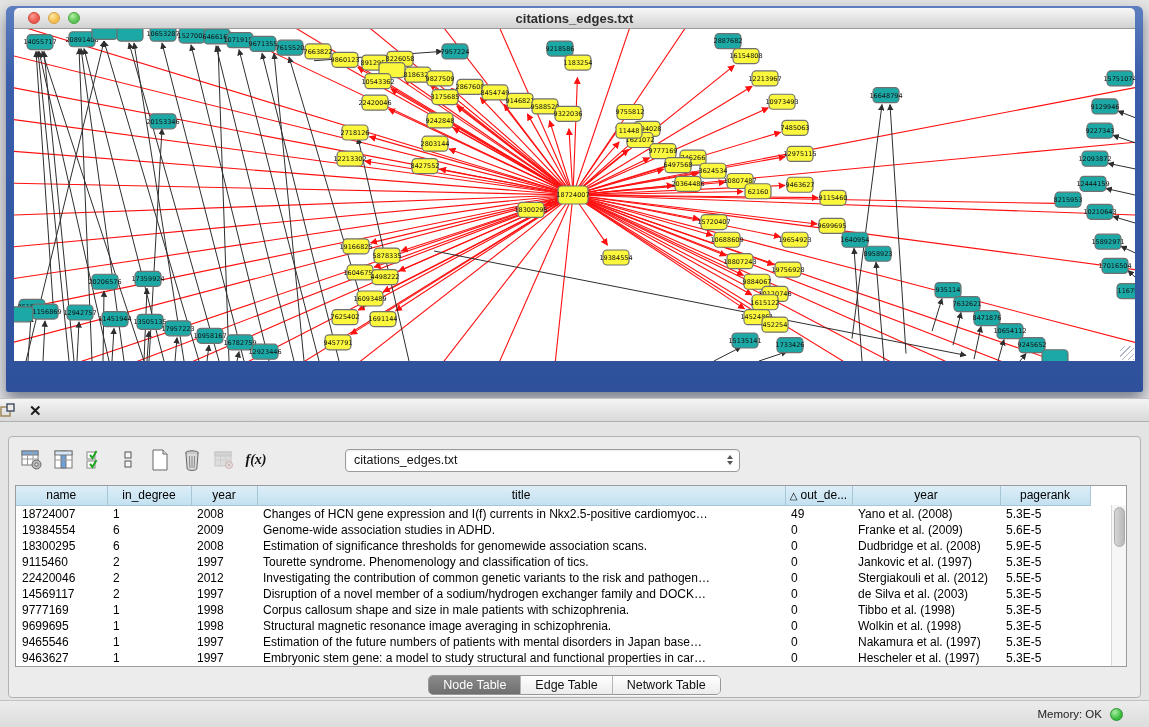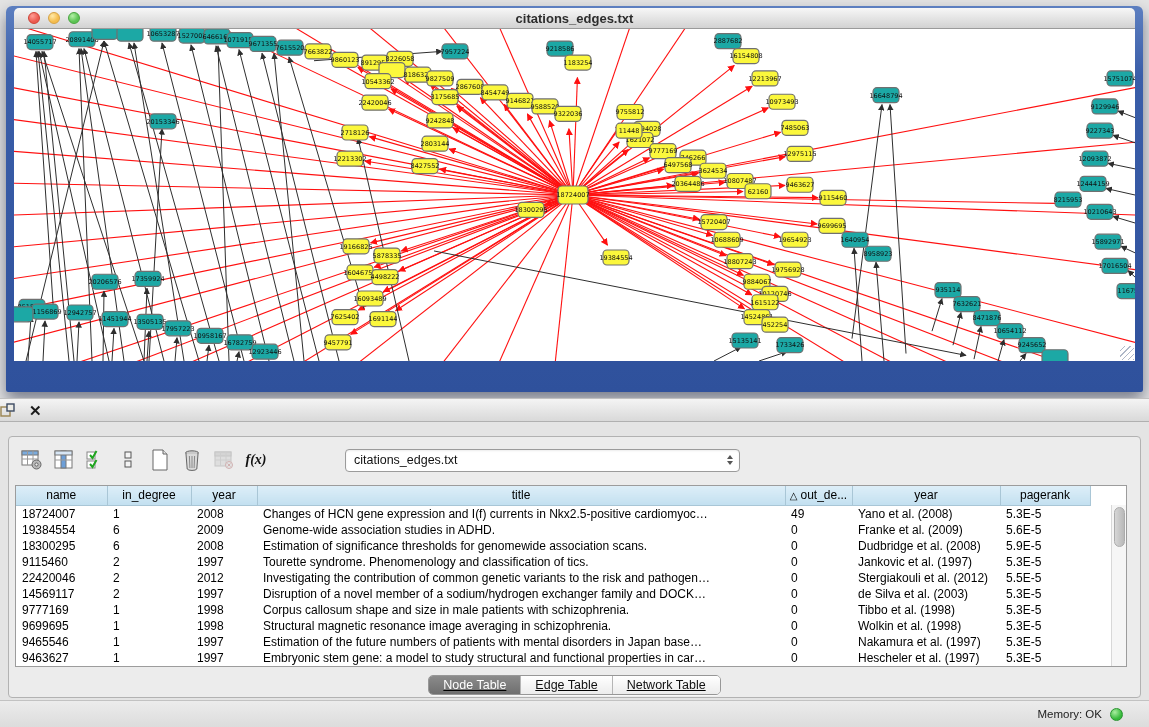--- a/index.html
+++ b/index.html
@@ -57,21 +57,21 @@
   #tbl th:first-child { border-left:none; }
   #tbl td { height:16px; line-height:16px; padding:0 6px; overflow:hidden; white-space:nowrap; }
   .sort-tri { font-size:10px; margin-right:3px; }
   #vscroll { position:absolute; right:0; top:19px; bottom:0; width:15px; background:#f6f6f6; border-left:1px solid #d8d8d8; }
   #vthumb { position:absolute; left:1.5px; top:2px; width:11px; height:40px; border-radius:6px;
     background:linear-gradient(90deg,#d6d6d6,#b8b8b8); border:1px solid #ababab; }
 
   
   #tabs { position:absolute; left:0; right:0; top:238px; display:flex; justify-content:center; }
   .seg { display:flex; border:1px solid #979797; border-radius:5px; overflow:hidden; height:20px;
-    box-shadow:0 1px 1px rgba(255,255,255,.7);text-decoration:underline; }
+    box-shadow:0 1px 1px rgba(255,255,255,.7); }
   .seg button { border:none; background:linear-gradient(180deg,#ffffff,#ececec); font-size:12.5px; color:#111;
     padding:0 14px; border-left:1px solid #b5b5b5; cursor:pointer; font-family:inherit; }
   .seg button:first-child { border-left:none; }
   .seg button.sel { background:linear-gradient(180deg,#8b8b8b,#6f6f6f); color:#fff; }
 
   
   #status { position:absolute; left:0; top:700px; width:1149px; height:27px;
     background:linear-gradient(180deg,#ececec,#dcdcdc); border-top:1px solid #c2c2c2;
     display:flex; align-items:center; justify-content:flex-end;text-align:center; }
   #mem-label { font-size:11.5px; color:#222; margin-right:8px; }

